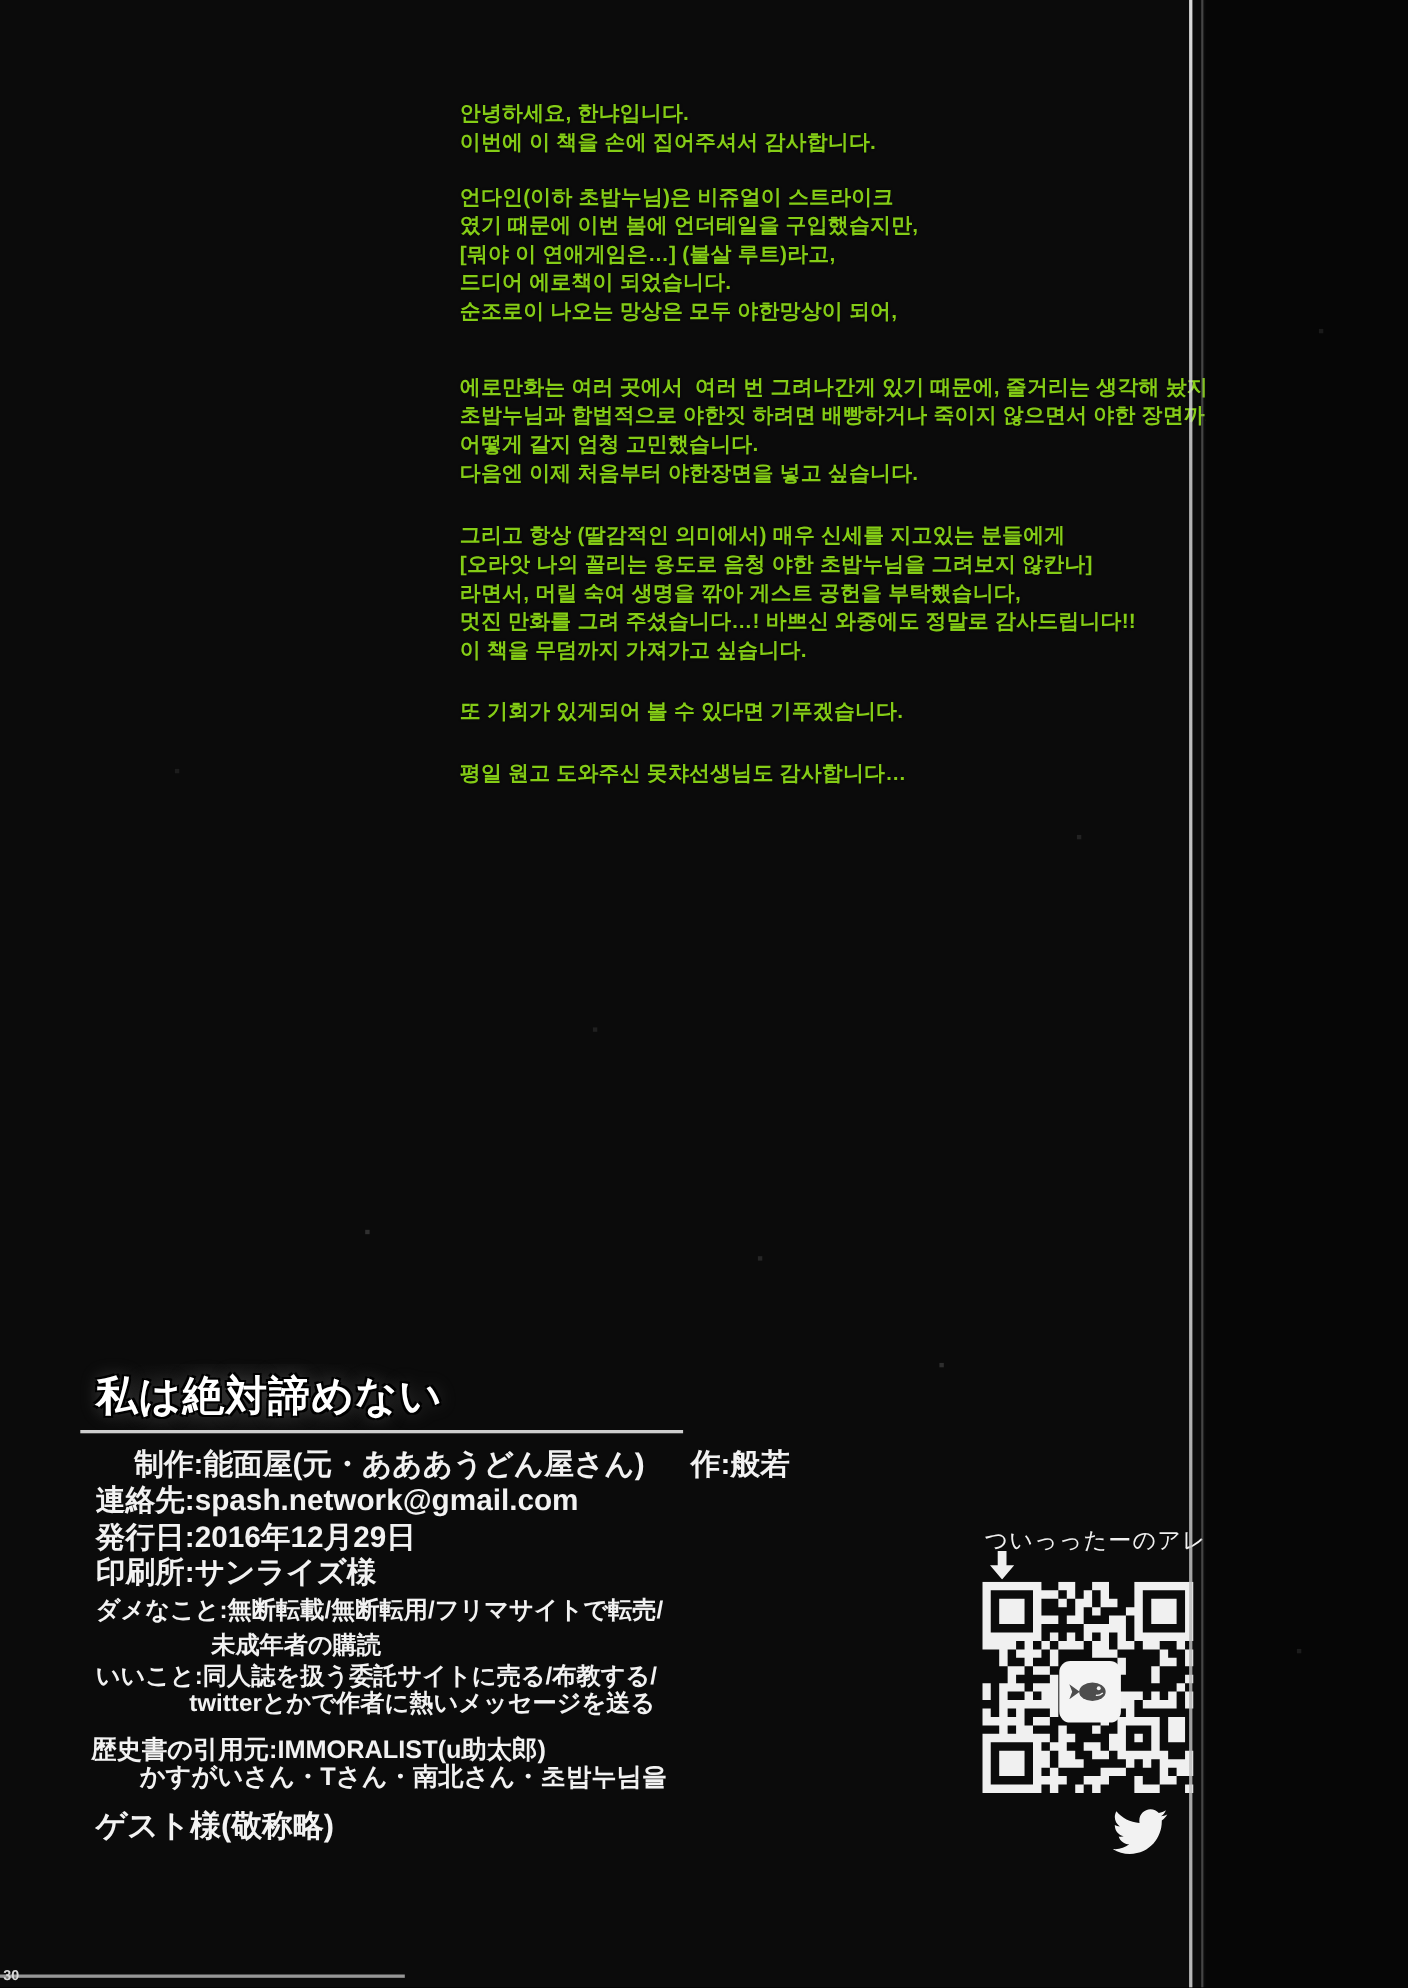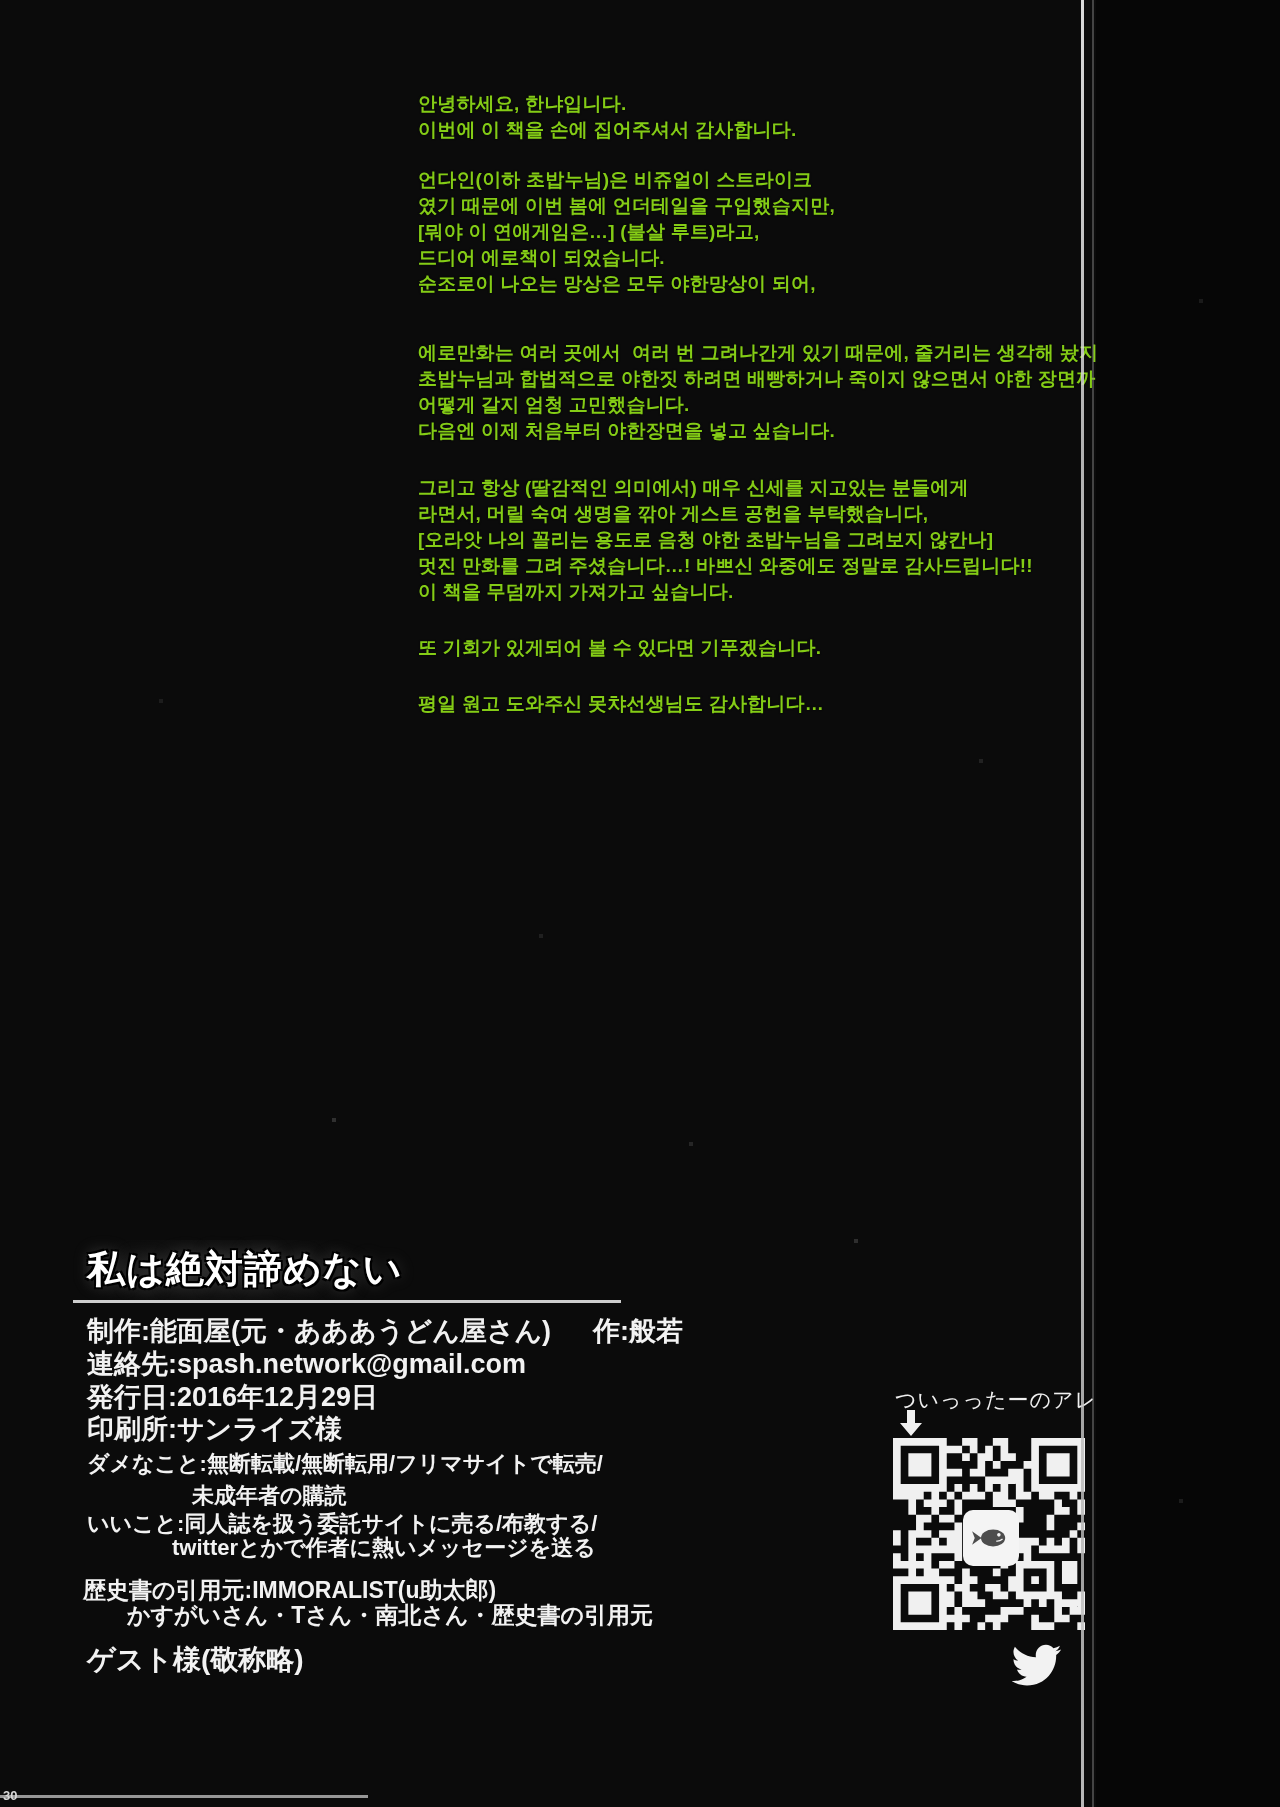--- a/index.html
+++ b/index.html
@@ -20,21 +20,21 @@
   .doujin-title{
     position:absolute;left:83px;top:1240px;margin:0;
     font-size:38px;font-weight:900;color:#fff;letter-spacing:1px;white-space:pre;
     text-shadow:2px 2px 0 #000,-2px 2px 0 #000,2px -2px 0 #000,-2px -2px 0 #000,0 0 16px rgba(150,150,150,.45);
     background:radial-gradient(60% 90% at 42% 50%,rgba(80,80,80,.22),rgba(0,0,0,0) 78%);
     padding:4px 10px 6px 4px;
   }
   .divider{position:absolute;left:73px;top:1300px;width:548px;height:3px;background:#e3e3e3;opacity:.9;}
   .c-row{position:absolute;left:87px;font-weight:bold;color:#f2f2f2;white-space:pre;font-size:27px;line-height:34px;}
   .c-row.small{font-size:22px;line-height:28px;}
-  .maker-row{display:flex;gap:42px;}
+  .maker-row{display:flex;gap:42px;margin-left:35px;}
   
   .qr-caption{position:absolute;left:895px;top:1386px;font-size:21px;font-weight:normal;color:#f0f0f0;letter-spacing:1px;white-space:pre;}
   .down-arrow{position:absolute;left:900px;top:1410px;}
   .qr-box{position:absolute;left:893px;top:1438px;width:192px;height:192px;}
   .qr-center{
     position:absolute;left:70px;top:72px;width:56px;height:56px;
     background:#f4f4f4;border-radius:10px;display:flex;align-items:center;justify-content:center;
   }
   .twitter-bird{position:absolute;left:1012px;top:1640px;}
   
@@ -66,22 +66,22 @@
       <div class="k-line">순조로이 나오는 망상은 모두 야한망상이 되어,</div>
     </div>
     <div class="para" style="top:340px">
       <div class="k-line">에로만화는 여러 곳에서  여러 번 그려나간게 있기 때문에, 줄거리는 생각해 놨지만,</div>
       <div class="k-line">초밥누님과 합법적으로 야한짓 하려면 배빵하거나 죽이지 않으면서 야한 장면까지</div>
       <div class="k-line">어떻게 갈지 엄청 고민했습니다.</div>
       <div class="k-line">다음엔 이제 처음부터 야한장면을 넣고 싶습니다.</div>
     </div>
     <div class="para" style="top:475px">
       <div class="k-line">그리고 항상 (딸감적인 의미에서) 매우 신세를 지고있는 분들에게</div>
+      <div class="k-line">[오라앗 나의 꼴리는 용도로 음청 야한 초밥누님을 그려보지 않칸나]</div>
       <div class="k-line">라면서, 머릴 숙여 생명을 깎아 게스트 공헌을 부탁했습니다,</div>
-      <div class="k-line">[오라앗 나의 꼴리는 용도로 음청 야한 초밥누님을 그려보지 않칸나]</div>
       <div class="k-line">멋진 만화를 그려 주셨습니다…! 바쁘신 와중에도 정말로 감사드립니다!!</div>
       <div class="k-line">이 책을 무덤까지 가져가고 싶습니다.</div>
     </div>
     <div class="para" style="top:635px">
       <div class="k-line">또 기회가 있게되어 볼 수 있다면 기푸겠습니다.</div>
     </div>
     <div class="para" style="top:691px">
       <div class="k-line">평일 원고 도와주신 못챠선생님도 감사합니다…</div>
     </div>
   </section>
@@ -97,21 +97,21 @@
     <div class="c-row" style="top:1347px">連絡先:spash.network@gmail.com</div>
     <div class="c-row" style="top:1380px">発行日:2016年12月29日</div>
     <div class="c-row" style="top:1412px">印刷所:サンライズ様</div>
 
     <div class="c-row small" style="top:1450px">ダメなこと:無断転載/無断転用/フリマサイトで転売/</div>
     <div class="c-row small" style="top:1482px;left:192px">未成年者の購読</div>
     <div class="c-row small" style="top:1510px">いいこと:同人誌を扱う委託サイトに売る/布教する/</div>
     <div class="c-row small" style="top:1534px;left:172px">twitterとかで作者に熱いメッセージを送る</div>
 
     <div class="c-row small" style="top:1646px;font-size:28px">ゲスト様(敬称略)</div>
-    <div class="c-row small" style="top:1601px;left:127px;font-size:23px">かすがいさん・Tさん・南北さん・歴史書の引用元</div>
+    <div class="c-row small" style="top:1601px;left:127px;font-size:23px">かすがいさん・Tさん・南北さん・초밥누님을</div>
     <div class="c-row small" style="top:1576px;left:83px;font-size:23px">歴史書の引用元:IMMORALIST(u助太郎)</div>
   </section>
 
   <aside>
     <div class="qr-caption">ついっったーのアレ</div>
     <svg class="down-arrow" width="22" height="26" viewBox="0 0 22 26">
       <path d="M7 0 h8 v13 h7 L11 26 L0 13 h7 z" fill="#f0f0f0"></path>
     </svg>
     <div class="qr-box">
       <svg id="qr-svg" width="192" height="192" viewBox="0 0 192 192">

